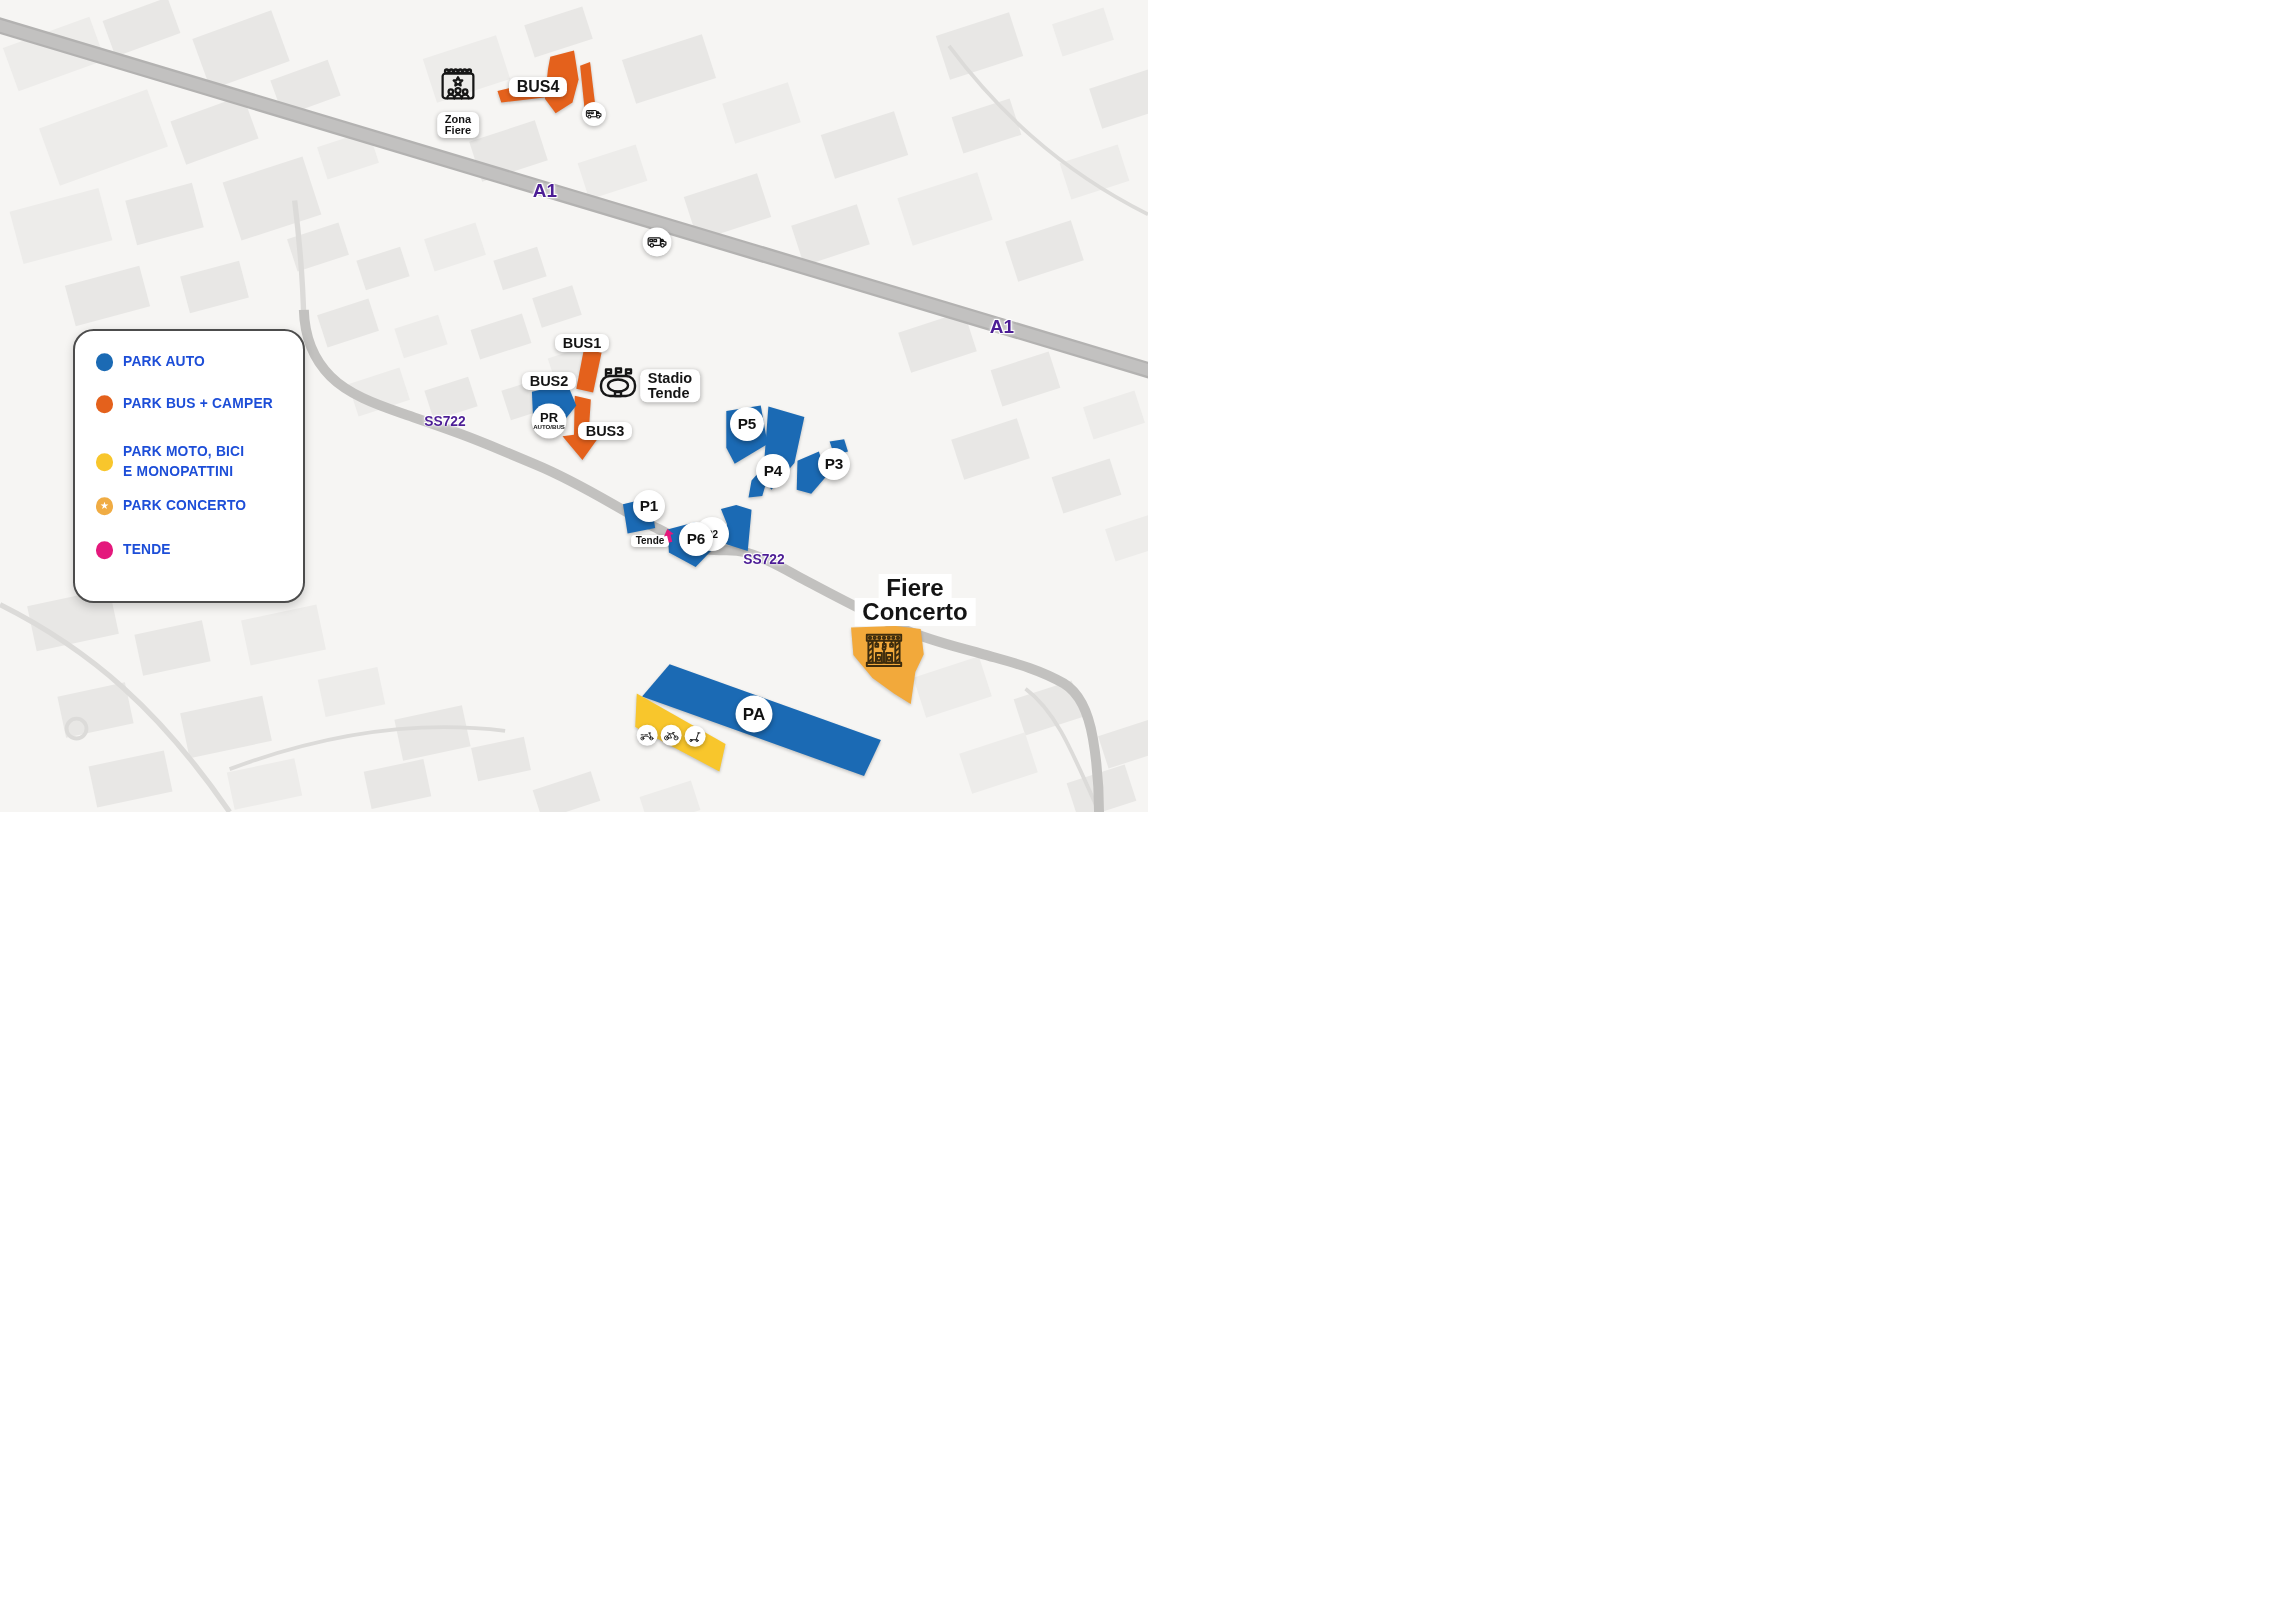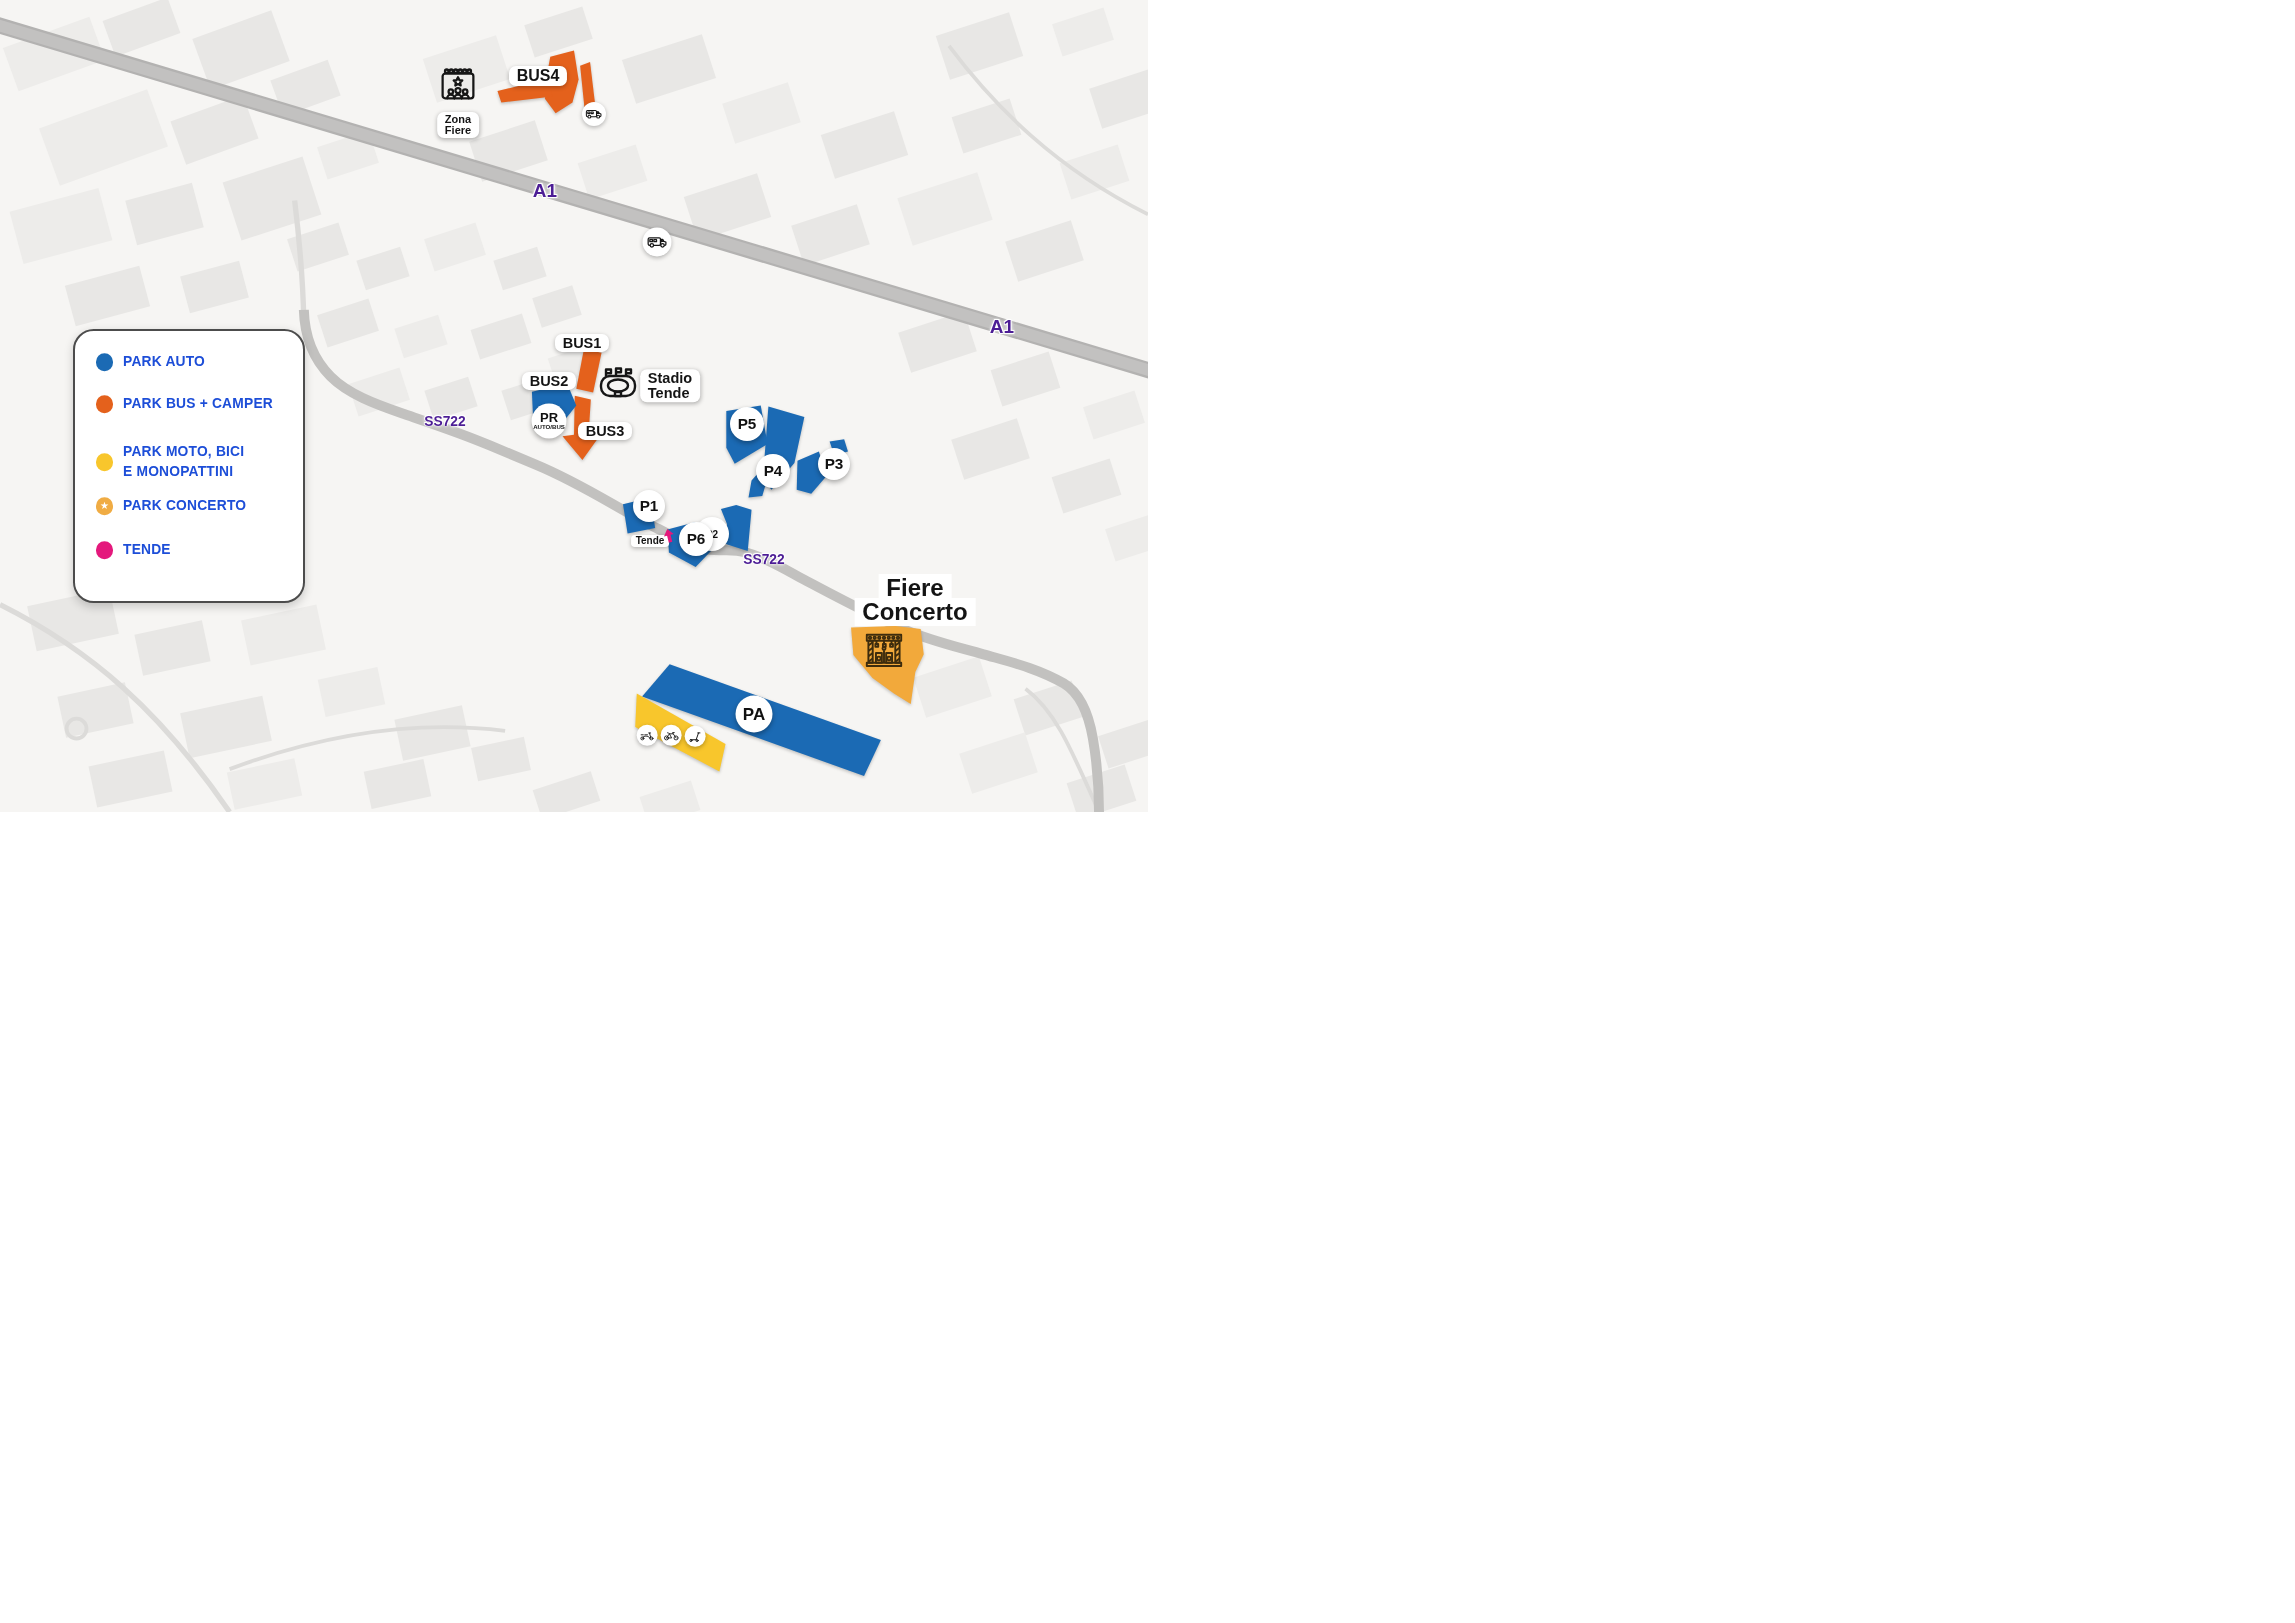--- a/index.html
+++ b/index.html
@@ -201,21 +201,21 @@
       <path d="M9.5 32 a3.5 3.5 0 0 1 7 0"></path>
         <path d="M16.4 32 a3.6 3.6 0 0 1 7.2 0"></path>
         <path d="M23.5 32 a3.5 3.5 0 0 1 7 0"></path>
     </svg>
   </div>
   <div class="chip center" style="left:458px;top:125px;font-size:11px">
     <span style="display:block">Zona</span>
     <span style="display:block">Fiere</span>
   </div>
 
-  <div class="chip" style="left:538px;top:76px;font-size:16px">BUS4</div>
+  <div class="chip" style="left:538px;top:87px;font-size:16px">BUS4</div>
   <div class="chip" style="left:582px;top:343px">BUS1</div>
   <div class="chip" style="left:549px;top:381px">BUS2</div>
   <div class="chip" style="left:605px;top:431px">BUS3</div>
 
   <div class="iconcircle" style="left:594px;top:114px;width:24px;height:24px">
     <svg width="17.6" height="13.8" viewBox="0 0 32 24" fill="none" stroke="#161616" stroke-width="1.9" stroke-linejoin="round">
       <rect x="2.5" y="6" width="18.5" height="11" rx="2"></rect>
       <path d="M21 17 h6.5 a1.5 1.5 0 0 0 1.5 -1.5 v-3.5 l-3 -1 -2 -3 h-3 z"></path>
       <path d="M24.2 8.6 l1.6 2.6 h-3.4 v-2.6 z"></path>
       <rect x="5" y="8.5" width="4" height="3"></rect>

